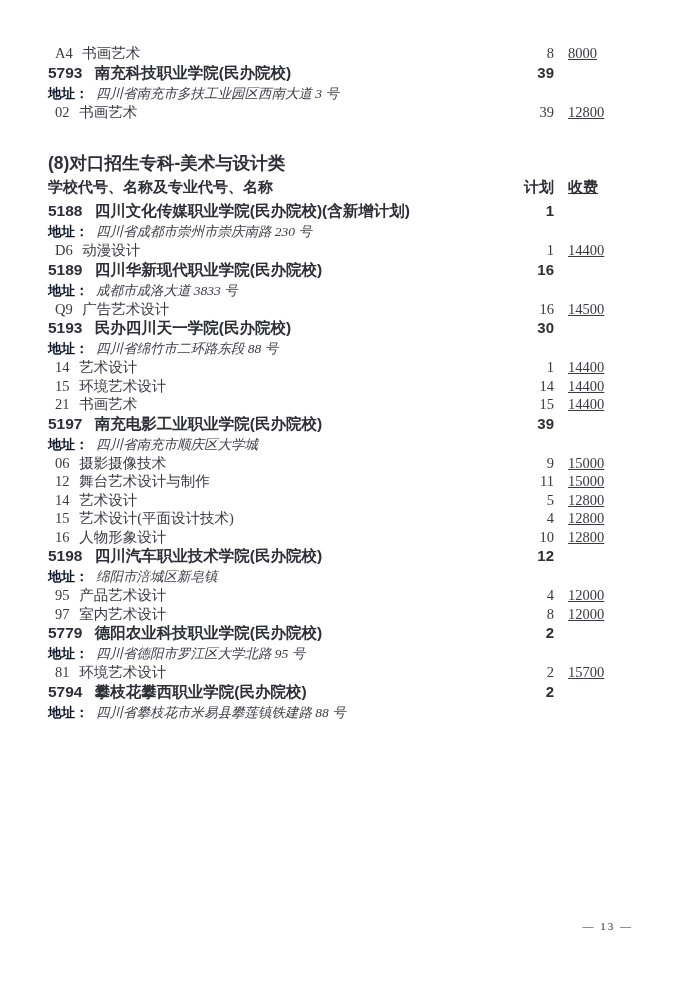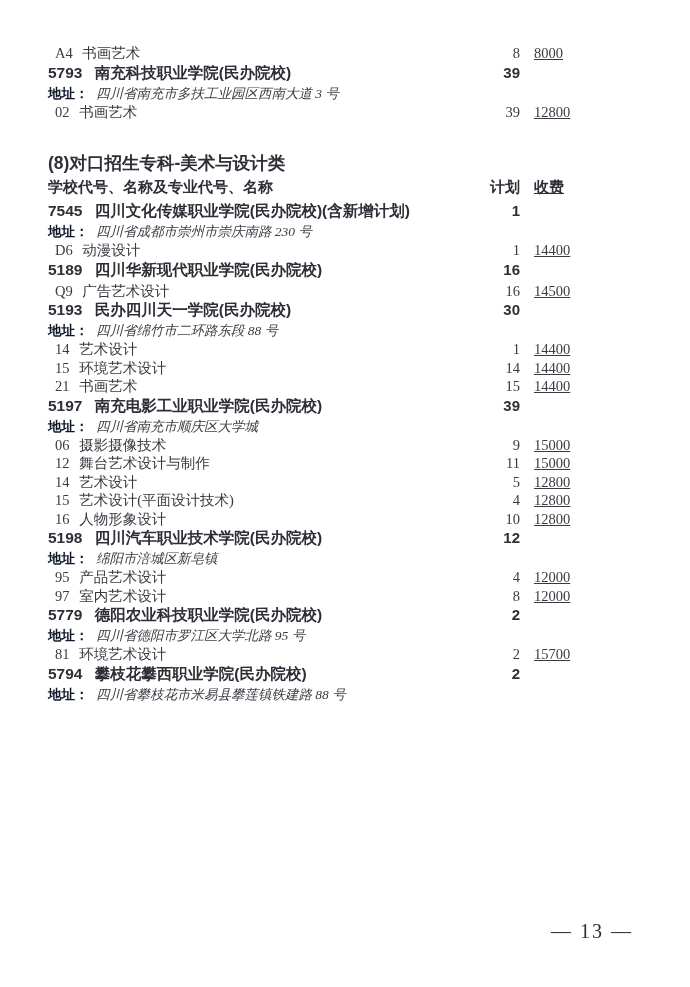--- a/index.html
+++ b/index.html
@@ -7,21 +7,21 @@
     width: 690px; height: 987px;
     background: #ffffff;
     font-family: "Liberation Serif", serif;
     color: #3a3a42;
     overflow: hidden;
   }
   .page {
     position: relative;
     width: 690px; height: 910px;
     box-sizing: border-box;
-    padding: 44px 66px 0 48px;
+    padding: 44px 32px 0 48px;
   }
   .r { display: flex; align-items: baseline; }
   .grow { flex: 1 1 auto; min-width: 0; white-space: nowrap; }
   .plan { flex: 0 0 48px; text-align: right; white-space: nowrap; }
   .fee  { flex: 0 0 104px; padding-left: 14px; box-sizing: border-box; text-align: left; white-space: nowrap; text-decoration: underline; }
 
   .course-row {
     font-size: 14.5px;
     line-height: 18.5px;
     color: #3a3a42;
@@ -77,21 +77,21 @@
     color: #2e2e36;
     margin-top: 3px;
     justify-content: flex-end;
   }
   .first-school { margin-top: 4px; }
 
   .footer-pageno {
     position: absolute;
     right: 57px;
     top: 920px;
-    font-size: 20px;
+    font-size: 11px;
     color: #2e2e36;
     letter-spacing: 2px;
     white-space: nowrap;
   }
 </style>
 </head>
 <body>
 
 <div class="page">
 
@@ -131,21 +131,21 @@
 
   <div class="r table-header">
     <span class="grow">学校代号、名称及专业代号、名称</span>
     <span class="plan">计划</span>
     <span class="fee">收费</span>
   </div>
 
   <div class="school first-school">
     <div class="r name-row">
       <span class="grow">
-        <span>7545</span>
+        <span>5188</span>
         <span class="school-name">四川文化传媒职业学院(民办院校)(含新增计划)</span>
       </span>
       <span class="plan">1</span>
       <span class="fee"></span>
     </div>
     <div class="addr-row">
       <span class="addr-label">地址：</span>
       <span class="addr-text">四川省成都市崇州市崇庆南路 230 号</span>
     </div>
     <div class="r course-row">
@@ -160,20 +160,24 @@
 
   <div class="school">
     <div class="r name-row">
       <span class="grow">
         <span>5189</span>
         <span class="school-name">四川华新现代职业学院(民办院校)</span>
       </span>
       <span class="plan">16</span>
       <span class="fee"></span>
     </div>
+    <div class="addr-row">
+      <span class="addr-label">地址：</span>
+      <span class="addr-text">成都市成洛大道 3833 号</span>
+    </div>
     <div class="r course-row">
       <span class="grow">
         <span>Q9</span>
         <span class="course-name">广告艺术设计</span>
       </span>
       <span class="plan">16</span>
       <span class="fee">14500</span>
     </div>
   </div>
 

